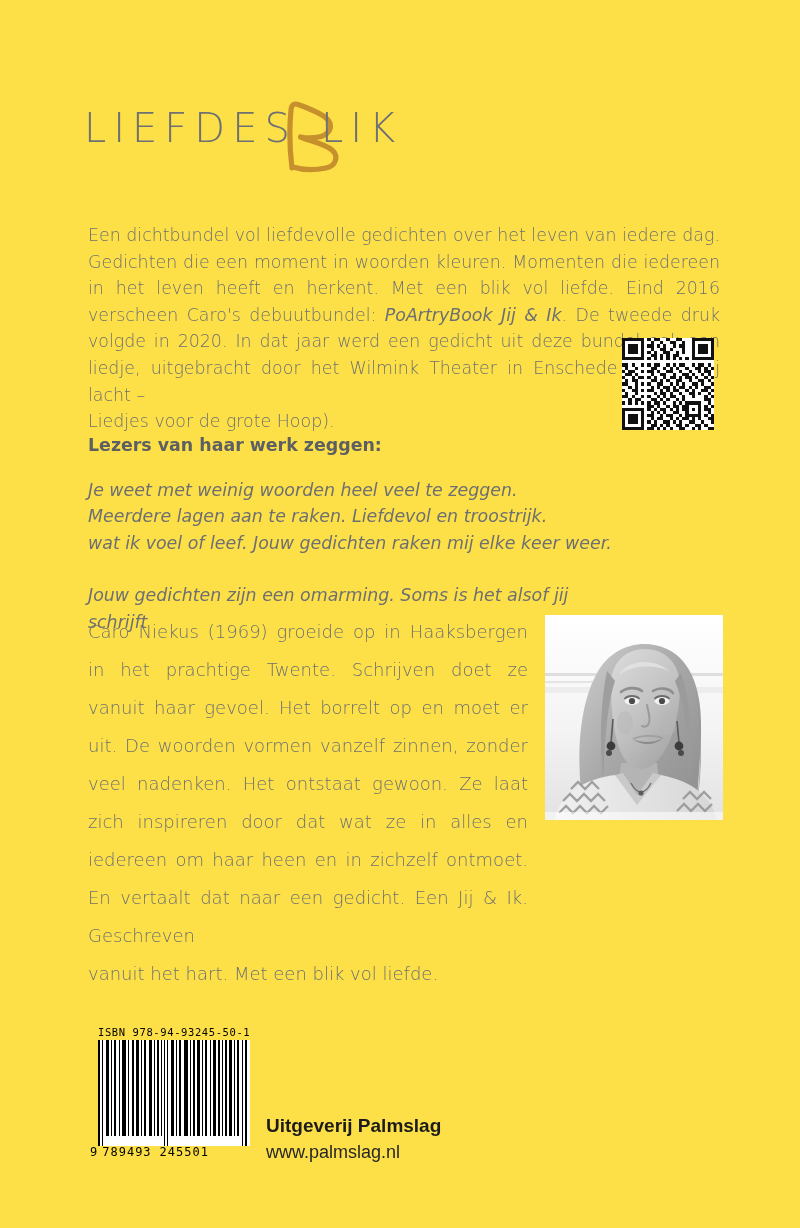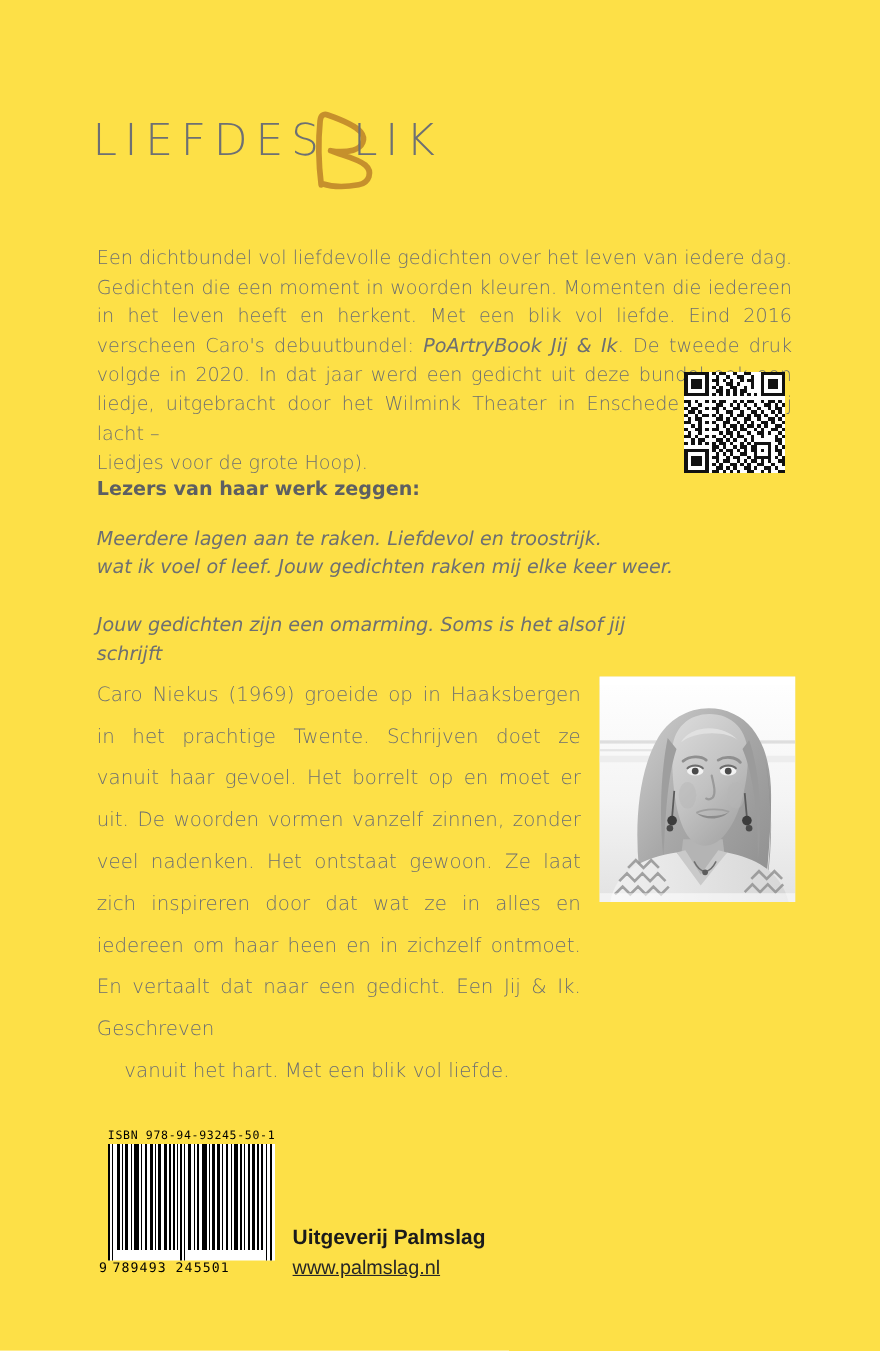--- a/index.html
+++ b/index.html
@@ -90,21 +90,21 @@
     left: 88px;
     top: 613px;
     width: 440px;
     font-size: 18px;
     line-height: 38px;
     color: #6d6f72;
     text-align: justify;
     font-weight: 300;
     font-family: "DejaVu Sans", sans-serif;
   }
-  .bio .tail { text-align: left; margin-left: 25px; }
+  .bio .tail { text-align: left; }
 
   
   .qr {
     position: absolute;
     left: 620px;
     top: 338px;
     width: 96px;
     height: 92px;
   }
 
@@ -165,21 +165,20 @@
     font-size: 19px;
     color: #1b1b1b;
     line-height: 24px;
   }
   .pub-url {
     font-family: "Liberation Sans", sans-serif;
     font-size: 18px;
     color: #262626;
     line-height: 24px;
     margin-top: 2px;
-    text-decoration: underline;
   }
 </style>
 </head>
 <body>
 
 <div class="page">
 
   <div class="logo">
     <div class="logo-word left">LIEFDES</div>
 
@@ -447,20 +446,21 @@
         <rect x="15" y="28" width="1" height="1"></rect>
       <rect x="18" y="28" width="2" height="1"></rect>
         <rect x="22" y="28" width="1" height="1"></rect>
       <rect x="24" y="28" width="1" height="1"></rect>
         <rect x="27" y="28" width="2" height="1"></rect>
     </g>
   </svg>
 
   <div class="quotes">
     <div class="heading">Lezers van haar werk zeggen:</div>
+    <div class="q">Je weet met weinig woorden heel veel te zeggen.</div>
     <div class="q">Meerdere lagen aan te raken. Liefdevol en troostrijk.</div>
     <div class="q">wat ik voel of leef. Jouw gedichten raken mij elke keer weer.</div>
     <div class="q block2">Jouw gedichten zijn een omarming. Soms is het alsof jij schrijft</div>
   </div>
 
   <div class="bio">
     <span>Caro Niekus (1969) groeide op in Haaksbergen in het prachtige Twente. Schrijven doet ze vanuit haar gevoel. Het borrelt op en moet er uit. De woorden vormen vanzelf zinnen, zonder veel nadenken. Het ontstaat gewoon. Ze laat zich inspireren door dat wat ze in alles en iedereen om haar heen en in zichzelf ontmoet. En vertaalt dat naar een gedicht. Een Jij &amp; Ik. Geschreven </span>
     <div class="tail">vanuit het hart. Met een blik vol liefde.</div>
   </div>
 

